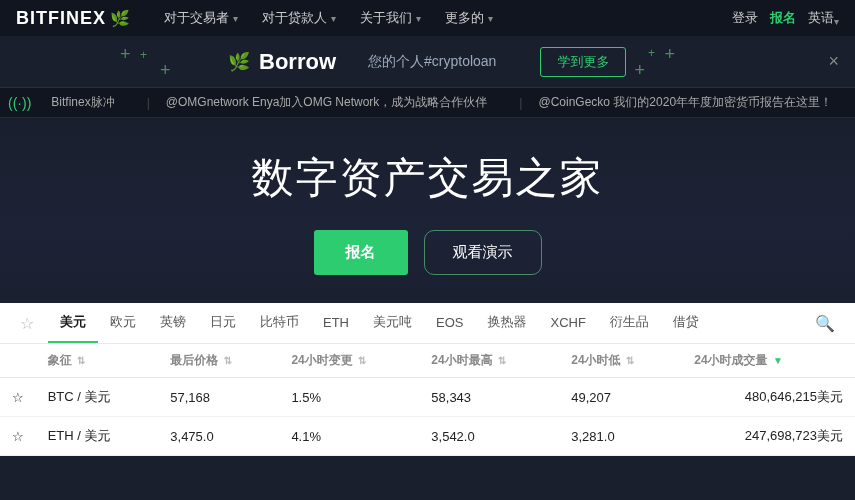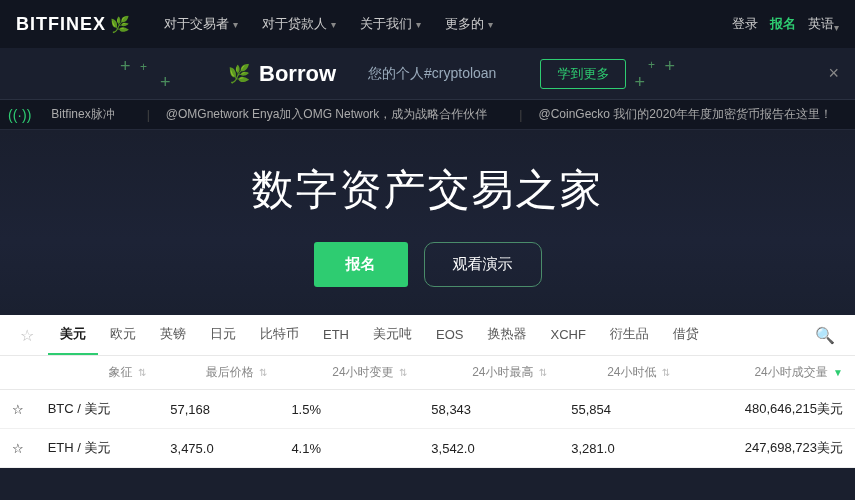--- a/index.html
+++ b/index.html
@@ -10,21 +10,21 @@
       color: #fff;
       font-family: 'Arial', sans-serif;
       overflow: hidden;
     }
 
     
     .navbar {
       display: flex;
       align-items: center;
       background: #111520;
-      height: 48px;
+      height: 36px;
       padding: 8px 16px;
       position: relative;
       z-index: 10;
     }
     .logo {
       display: flex;
       align-items: center;
       gap: 4px;
       margin-right: 24px;
     }
@@ -251,23 +251,23 @@
       width: 100%;
       background: #fff;
       border-collapse: collapse;
     }
     .data-table thead tr {
       border-bottom: 1px solid #e8e8e8;
     }
     .data-table th {
       font-size: 12px;
       color: #888;
-      font-weight: 400;
+      font-weight: 700;
       padding: 8px 12px;
-      text-align: right;
+      text-align: left;
       white-space: nowrap;
     }
     .data-table th .sort-icon {
       font-size: 10px;
       color: #bbb;
       margin-left: 2px;
     }
     .data-table td {
       padding: 10px 12px;
       font-size: 13px;
@@ -403,21 +403,21 @@
         </th>
       </tr>
     </thead>
     <tbody>
       <tr class="table-row">
         <td class="td-star">☆</td>
         <td>BTC / 美元</td>
         <td>57,168</td>
         <td class="td-positive">1.5%</td>
         <td>58,343</td>
-        <td>55,854</td>
+        <td>49,207</td>
         <td class="td-right">480,646,215美元</td>
       </tr>
       <tr class="table-row">
         <td class="td-star">☆</td>
         <td>ETH / 美元</td>
         <td>3,475.0</td>
         <td class="td-positive">4.1%</td>
         <td>3,542.0</td>
         <td>3,281.0</td>
         <td class="td-right">247,698,723美元</td>

